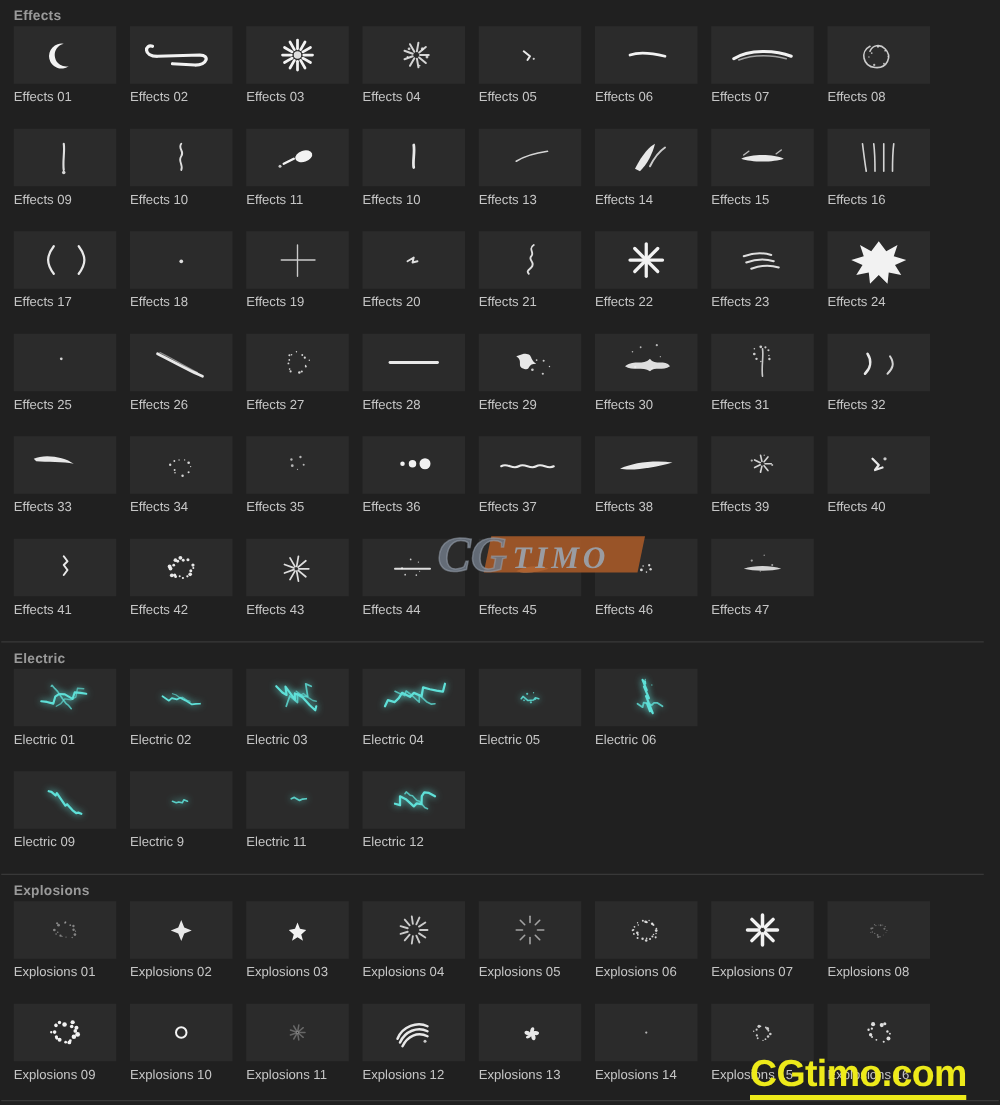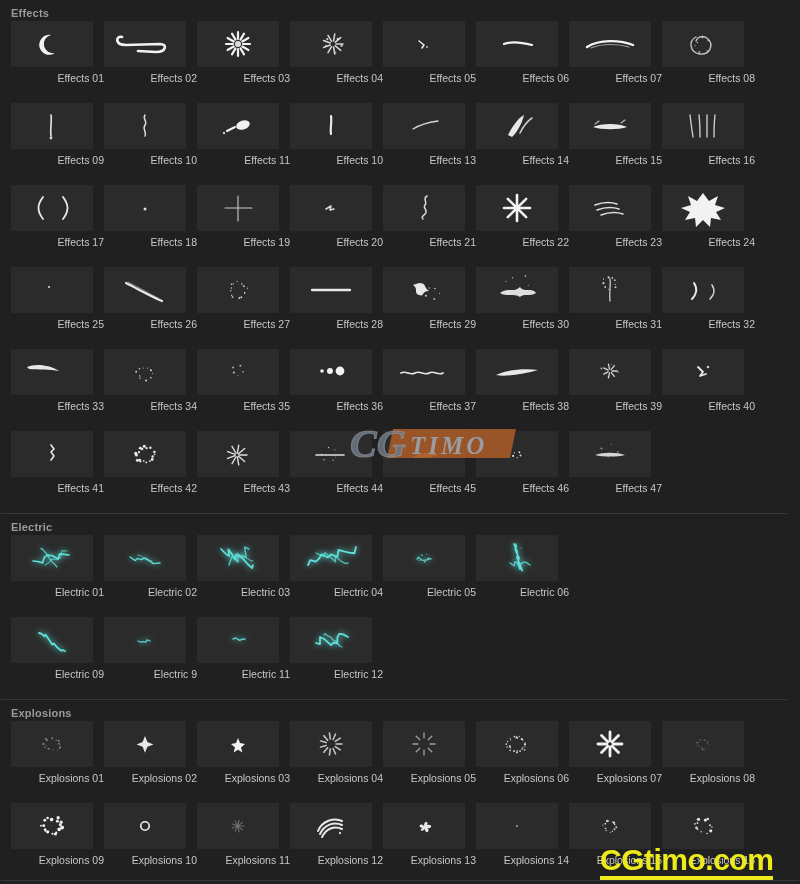--- a/index.html
+++ b/index.html
@@ -24,21 +24,20 @@
     letter-spacing: 0.2px;
     padding: 6px 0 4px 11px;
     height: 21px;
     line-height: 15px;
   }
   .grid {
     display: flex;
     flex-wrap: wrap;
     padding: 0 0 0 11px;
     gap: 0;
-    text-align: right;
   }
   .tile-cell {
     width: 93px;
     height: 82px;
     position: relative;
   }
   .thumb {
     width: 82px;
     height: 46px;
     background: #2b2b2b;

